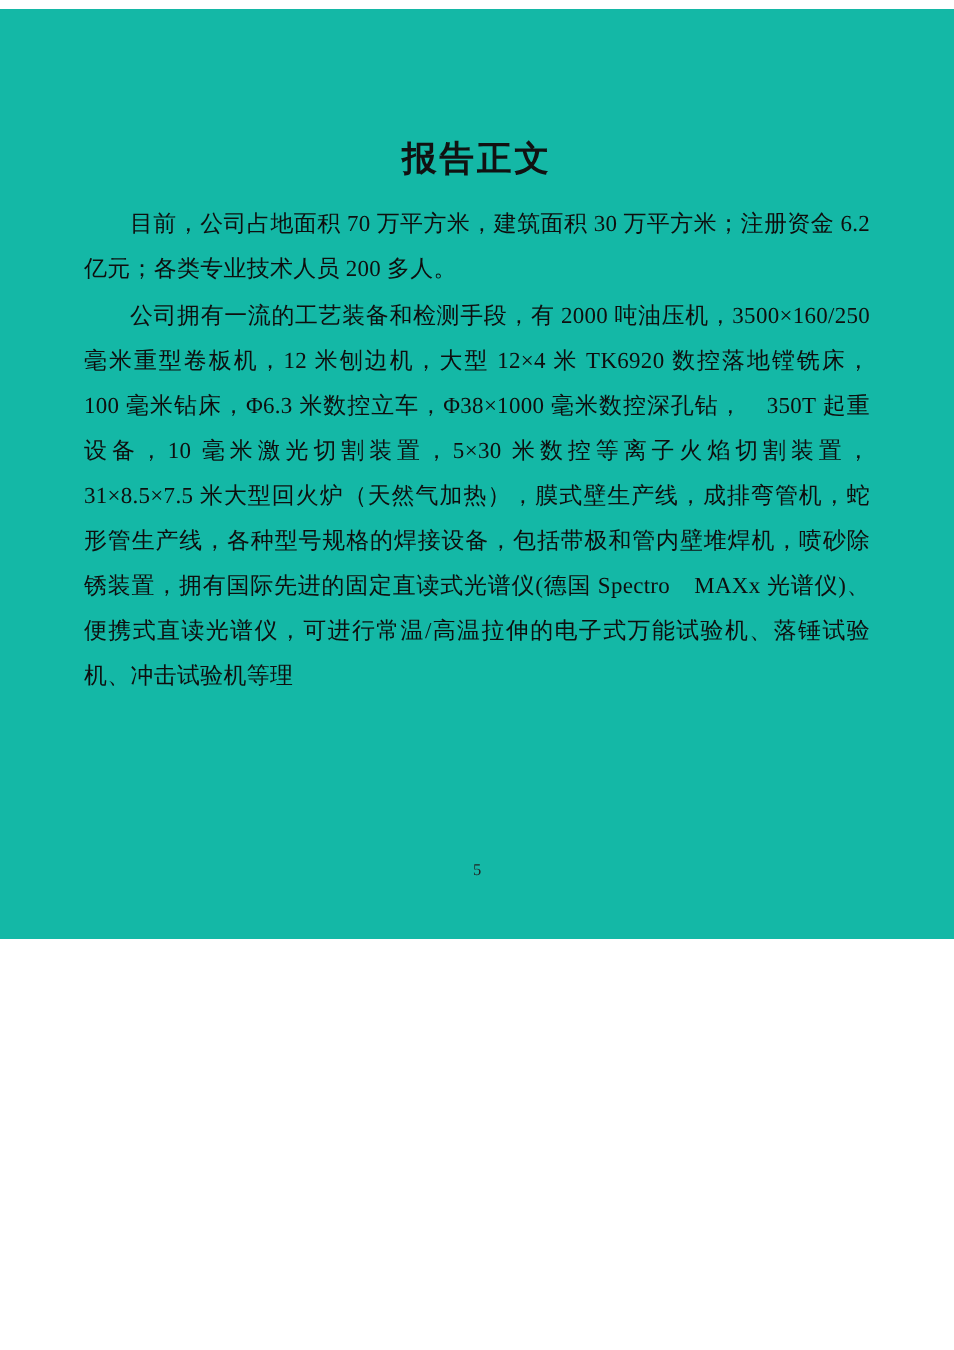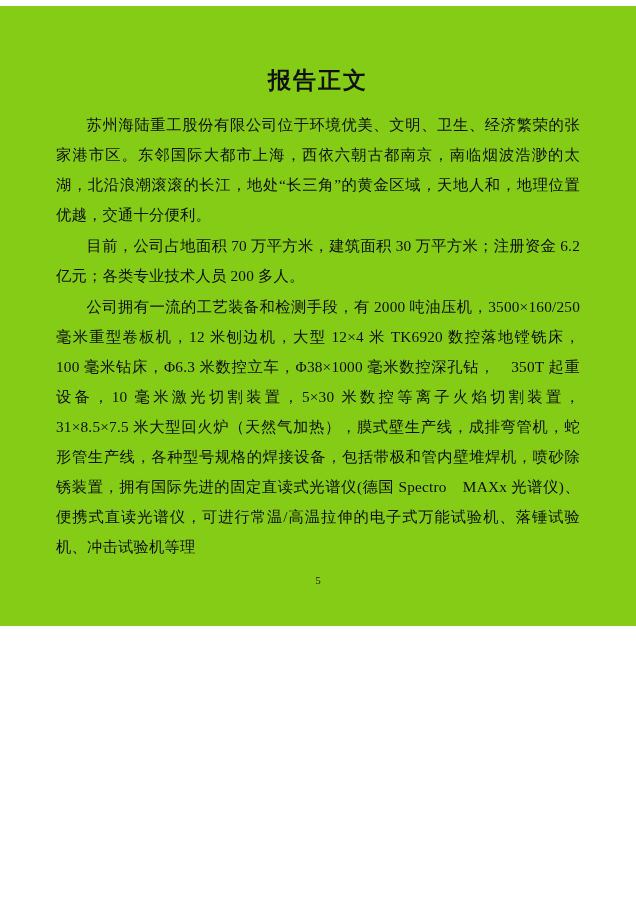--- a/index.html
+++ b/index.html
@@ -11,23 +11,23 @@
     width: 636px;
     height: 900px;
     font-family: "Liberation Serif", "DejaVu Serif", serif;
     color: #000000;
     overflow: hidden;
   }
   .page {
     position: relative;
     width: 636px;
     height: 632px;
-    background: #84cc16;
+    background: #14b8a6;
     box-sizing: border-box;
-    padding: 47px 56px 30px 56px;
+    padding: 72px 56px 30px 56px;
   }
   .doc-title {
     text-align: center;
     font-family: "Liberation Serif", "DejaVu Serif", serif;
     font-weight: bold;
     font-size: 23px;
     letter-spacing: 2px;
     margin: 18px 0 14px 0;
     color: #111;
   }
@@ -75,20 +75,19 @@
 </style>
 </head>
 <body>
 
 <div class="page">
   <div class="paper-edge-top"></div>
 
   <h1 class="doc-title">报告正文</h1>
 
 
-  <p class="body-par">苏州海陆重工股份有限公司位于环境优美、文明、卫生、经济繁荣的张家港市区。东邻国际大都市上海，西依六朝古都南京，南临烟波浩渺的太湖，北沿浪潮滚滚的长江，地处“长三角”的黄金区域，天地人和，地理位置优越，交通十分便利。</p>
   <p class="body-par">目前，公司占地面积 70 万平方米，建筑面积 30 万平方米；注册资金 6.2 亿元；各类专业技术人员 200 多人。</p>
   <p class="body-par">公司拥有一流的工艺装备和检测手段，有 2000 吨油压机，3500×160/250 毫米重型卷板机，12 米刨边机，大型 12×4 米 TK6920 数控落地镗铣床，　100 毫米钻床，Φ6.3 米数控立车，Φ38×1000 毫米数控深孔钻，　350T 起重设备，10 毫米激光切割装置，5×30 米数控等离子火焰切割装置，　31×8.5×7.5 米大型回火炉（天然气加热），膜式壁生产线，成排弯管机，蛇形管生产线，各种型号规格的焊接设备，包括带极和管内壁堆焊机，喷砂除锈装置，拥有国际先进的固定直读式光谱仪(德国 Spectro　MAXx 光谱仪)、便携式直读光谱仪，可进行常温/高温拉伸的电子式万能试验机、落锤试验机、冲击试验机等理</p>
 
   <div class="page-number">5</div>
 
   <div class="paper-edge-bottom"></div>
 </div>
 
 </body></html>

